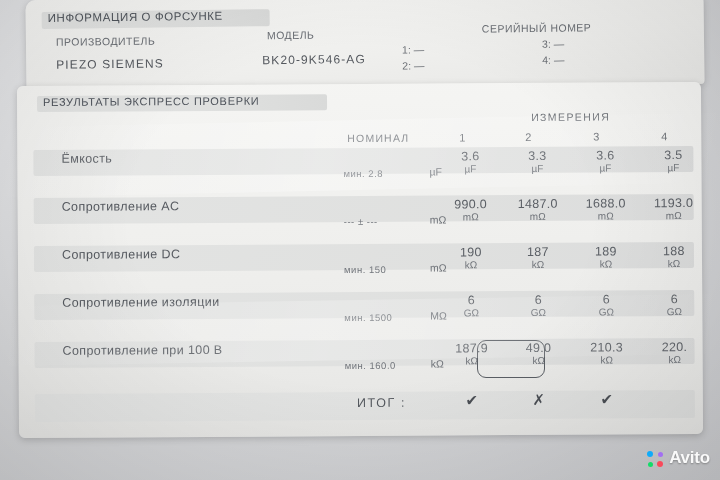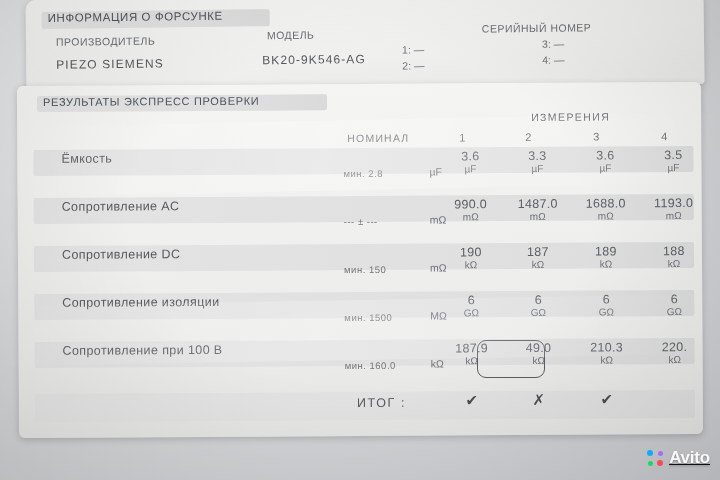--- a/index.html
+++ b/index.html
@@ -254,24 +254,23 @@
   .m1 { left: 414px; }
   .m2 { left: 481px; }
   .m3 { left: 549px; }
 
   
   #watermark {
     position: absolute;
     right: 10px;
     bottom: 12px;
     display: flex;
-    align-items: center;
+    align-items: flex-end;
     gap: 5px;
     opacity: .92;
-    text-decoration: underline;
   }
   #watermark .dots {
     position: relative;
     width: 17px;
     height: 17px;
   }
   #watermark .dots i {
     position: absolute;
     border-radius: 50%;
     display: block;

